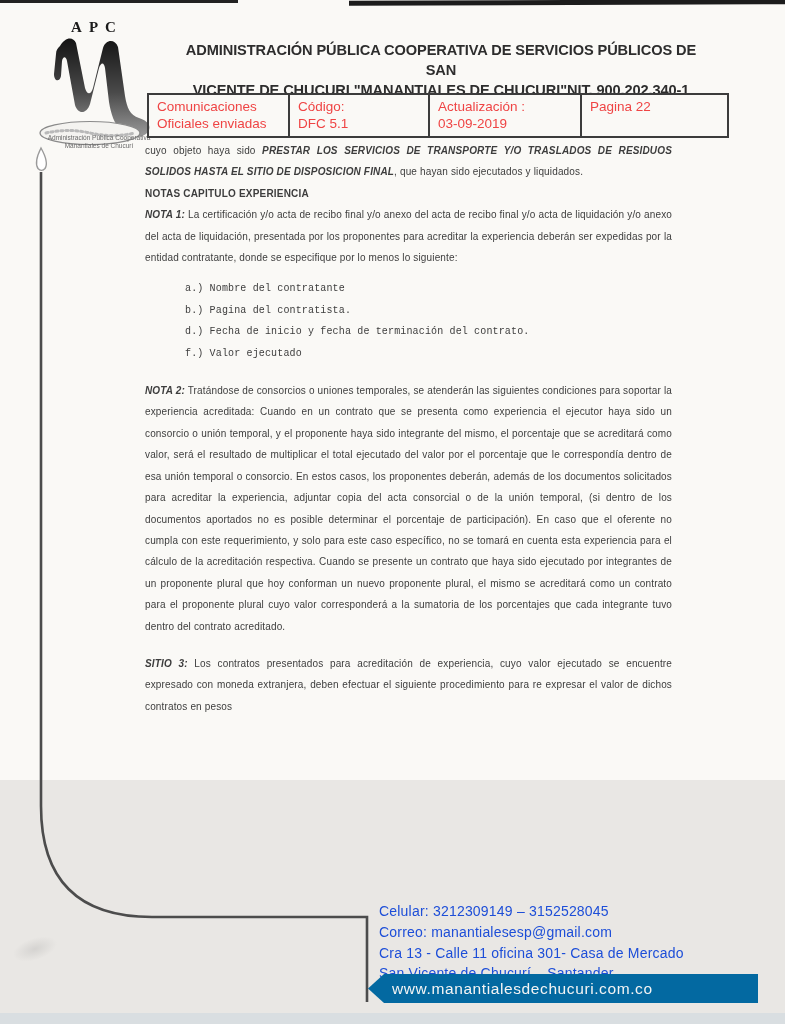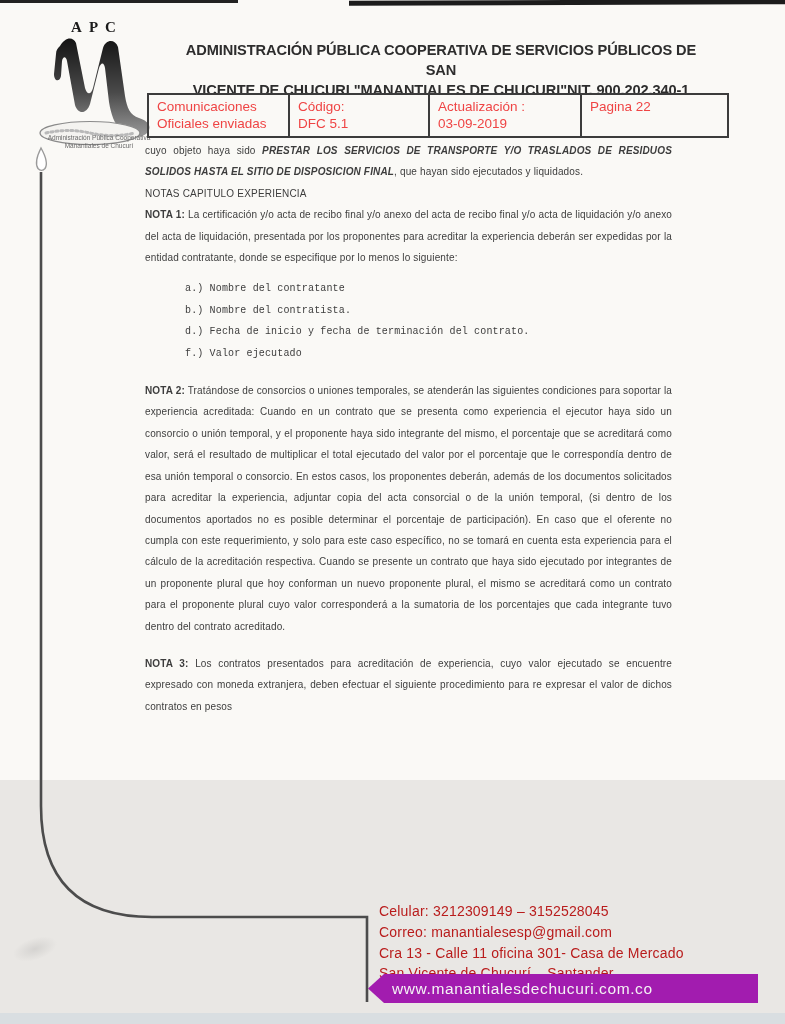--- a/index.html
+++ b/index.html
@@ -50,34 +50,34 @@
 
   
   .doc-body {
     position: absolute; left: 145px; top: 140px; width: 527px;
     font-size: 10px; line-height: 21.4px; color: #3d3d3d;
     letter-spacing: 0.15px;
   }
   .doc-body p { margin: 0; text-align: justify; }
   .para-intro { margin-bottom: 0; }
   .emph { font-weight: bold; font-style: italic; }
-  .section-heading { font-weight: normal; margin-top: 23px; letter-spacing: 0.2px; }
+  .section-heading { font-weight: bold; margin-top: 23px; letter-spacing: 0.2px; }
   .nota { margin-top: 20px; }
-  .nota .nota-label { font-weight: bold; }
+  .nota .nota-label { font-weight: bold; font-style: italic; }
   .doc-list { margin: 10px 0 0 0; padding: 0 0 0 40px; list-style: none; font-family: Liberation Mono, monospace; }
   .doc-list li { text-align: left; }
 
   
   .contact {
     position: absolute; left: 379px; top: 901px; width: 390px;
-    font-size: 14px; line-height: 20.8px; color: #b91c1c; letter-spacing: 0.2px;
+    font-size: 14px; line-height: 20.8px; color: #1d4ed8; letter-spacing: 0.2px;
   }
   .web-banner {
     position: absolute; left: 368px; top: 974px; width: 390px; height: 29px;
-    background: #a21caf; color: #f4f4f4;
+    background: #0369a1; color: #f4f4f4;
     clip-path: polygon(0 50%, 16px 0, 100% 0, 100% 100%, 16px 100%);
     font-size: 15.5px; line-height: 29px; letter-spacing: 0.6px;
     padding-left: 24px; box-sizing: border-box;
   }
 </style>
 </head>
 <body>
 
 <div class="page">
 
@@ -140,28 +140,28 @@
 
   <div class="doc-body">
     <p class="para-intro"><span>cuyo objeto haya sido </span><span class="emph">PRESTAR LOS SERVICIOS DE TRANSPORTE Y/O TRASLADOS DE RESIDUOS SOLIDOS HASTA EL SITIO DE DISPOSICION FINAL</span><span>, que hayan sido ejecutados y liquidados.</span></p>
 
     <p class="section-heading">NOTAS CAPITULO EXPERIENCIA</p>
 
     <p class="nota"><span class="nota-label">NOTA 1:</span><span> La certificación y/o acta de recibo final y/o anexo del acta de recibo final y/o acta de liquidación y/o anexo del acta de liquidación, presentada por los proponentes para acreditar la experiencia deberán ser expedidas por la entidad contratante, donde se especifique por lo menos lo siguiente:</span></p>
 
     <ul class="doc-list">
       <li>a.) Nombre del contratante</li>
-      <li>b.) Nombre del contratista.</li>
+      <li>b.) Pagina del contratista.</li>
       <li>d.) Fecha de inicio y fecha de terminación del contrato.</li>
       <li>f.) Valor ejecutado</li>
     </ul>
 
     <p class="nota" style="margin-top:16px"><span class="nota-label">NOTA 2:</span><span> Tratándose de consorcios o uniones temporales, se atenderán las siguientes condiciones para soportar la experiencia acreditada: Cuando en un contrato que se presenta como experiencia el ejecutor haya sido un consorcio o unión temporal, y el proponente haya sido integrante del mismo, el porcentaje que se acreditará como valor, será el resultado de multiplicar el total ejecutado del valor por el porcentaje que le correspondía dentro de esa unión temporal o consorcio. En estos casos, los proponentes deberán, además de los documentos solicitados para acreditar la experiencia, adjuntar copia del acta consorcial o de la unión temporal, (si dentro de los documentos aportados no es posible determinar el porcentaje de participación). En caso que el oferente no cumpla con este requerimiento, y solo para este caso específico, no se tomará en cuenta esta experiencia para el cálculo de la acreditación respectiva. Cuando se presente un contrato que haya sido ejecutado por integrantes de un proponente plural que hoy conforman un nuevo proponente plural, el mismo se acreditará como un contrato para el proponente plural cuyo valor corresponderá a la sumatoria de los porcentajes que cada integrante tuvo dentro del contrato acreditado.</span></p>
 
-    <p class="nota" style="margin-top:16px"><span class="nota-label">NOTA 3:</span><span> Los contratos presentados para acreditación de experiencia, cuyo valor ejecutado se encuentre expresado con moneda extranjera, deben efectuar el siguiente procedimiento para re expresar el valor de dichos contratos en pesos</span></p>
+    <p class="nota" style="margin-top:16px"><span class="nota-label">SITIO 3:</span><span> Los contratos presentados para acreditación de experiencia, cuyo valor ejecutado se encuentre expresado con moneda extranjera, deben efectuar el siguiente procedimiento para re expresar el valor de dichos contratos en pesos</span></p>
   </div>
 
   <div class="contact">
     <div>Celular: 3212309149 – 3152528045</div>
     <div>Correo: manantialesesp@gmail.com</div>
     <div>Cra 13 - Calle 11 oficina 301- Casa de Mercado</div>
     <div>San Vicente de Chucurí – Santander</div>
   </div>
 
   <div class="web-banner">

